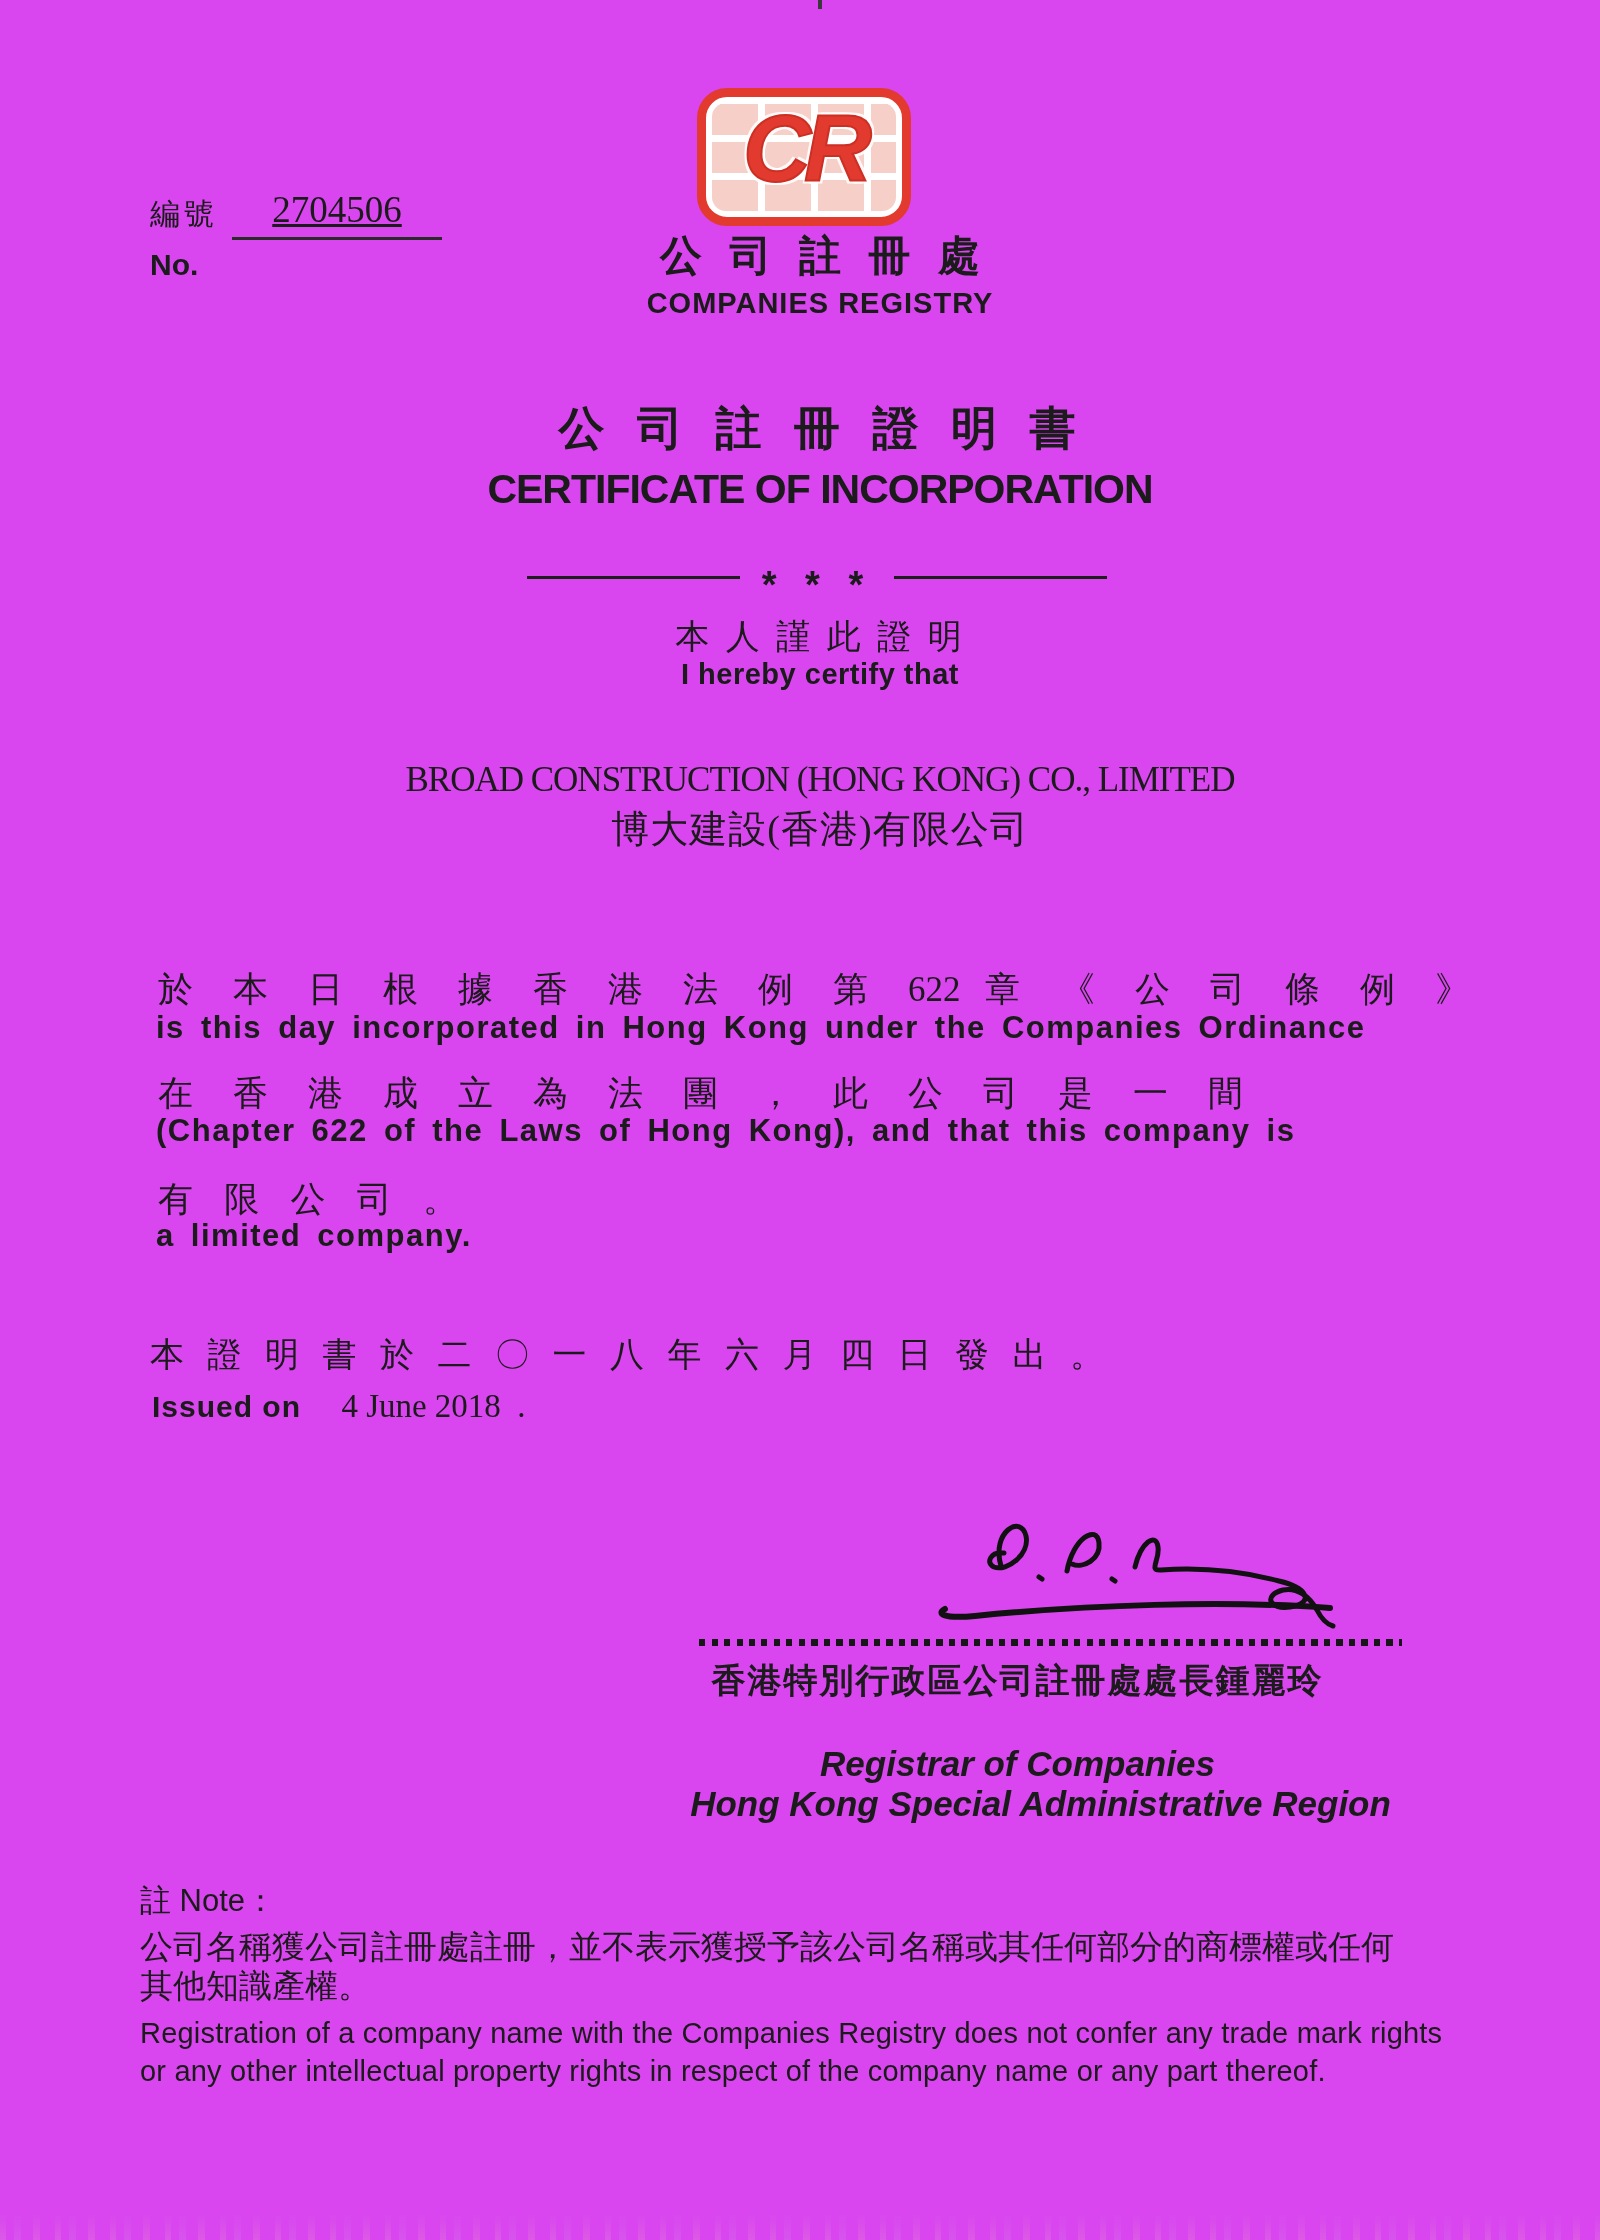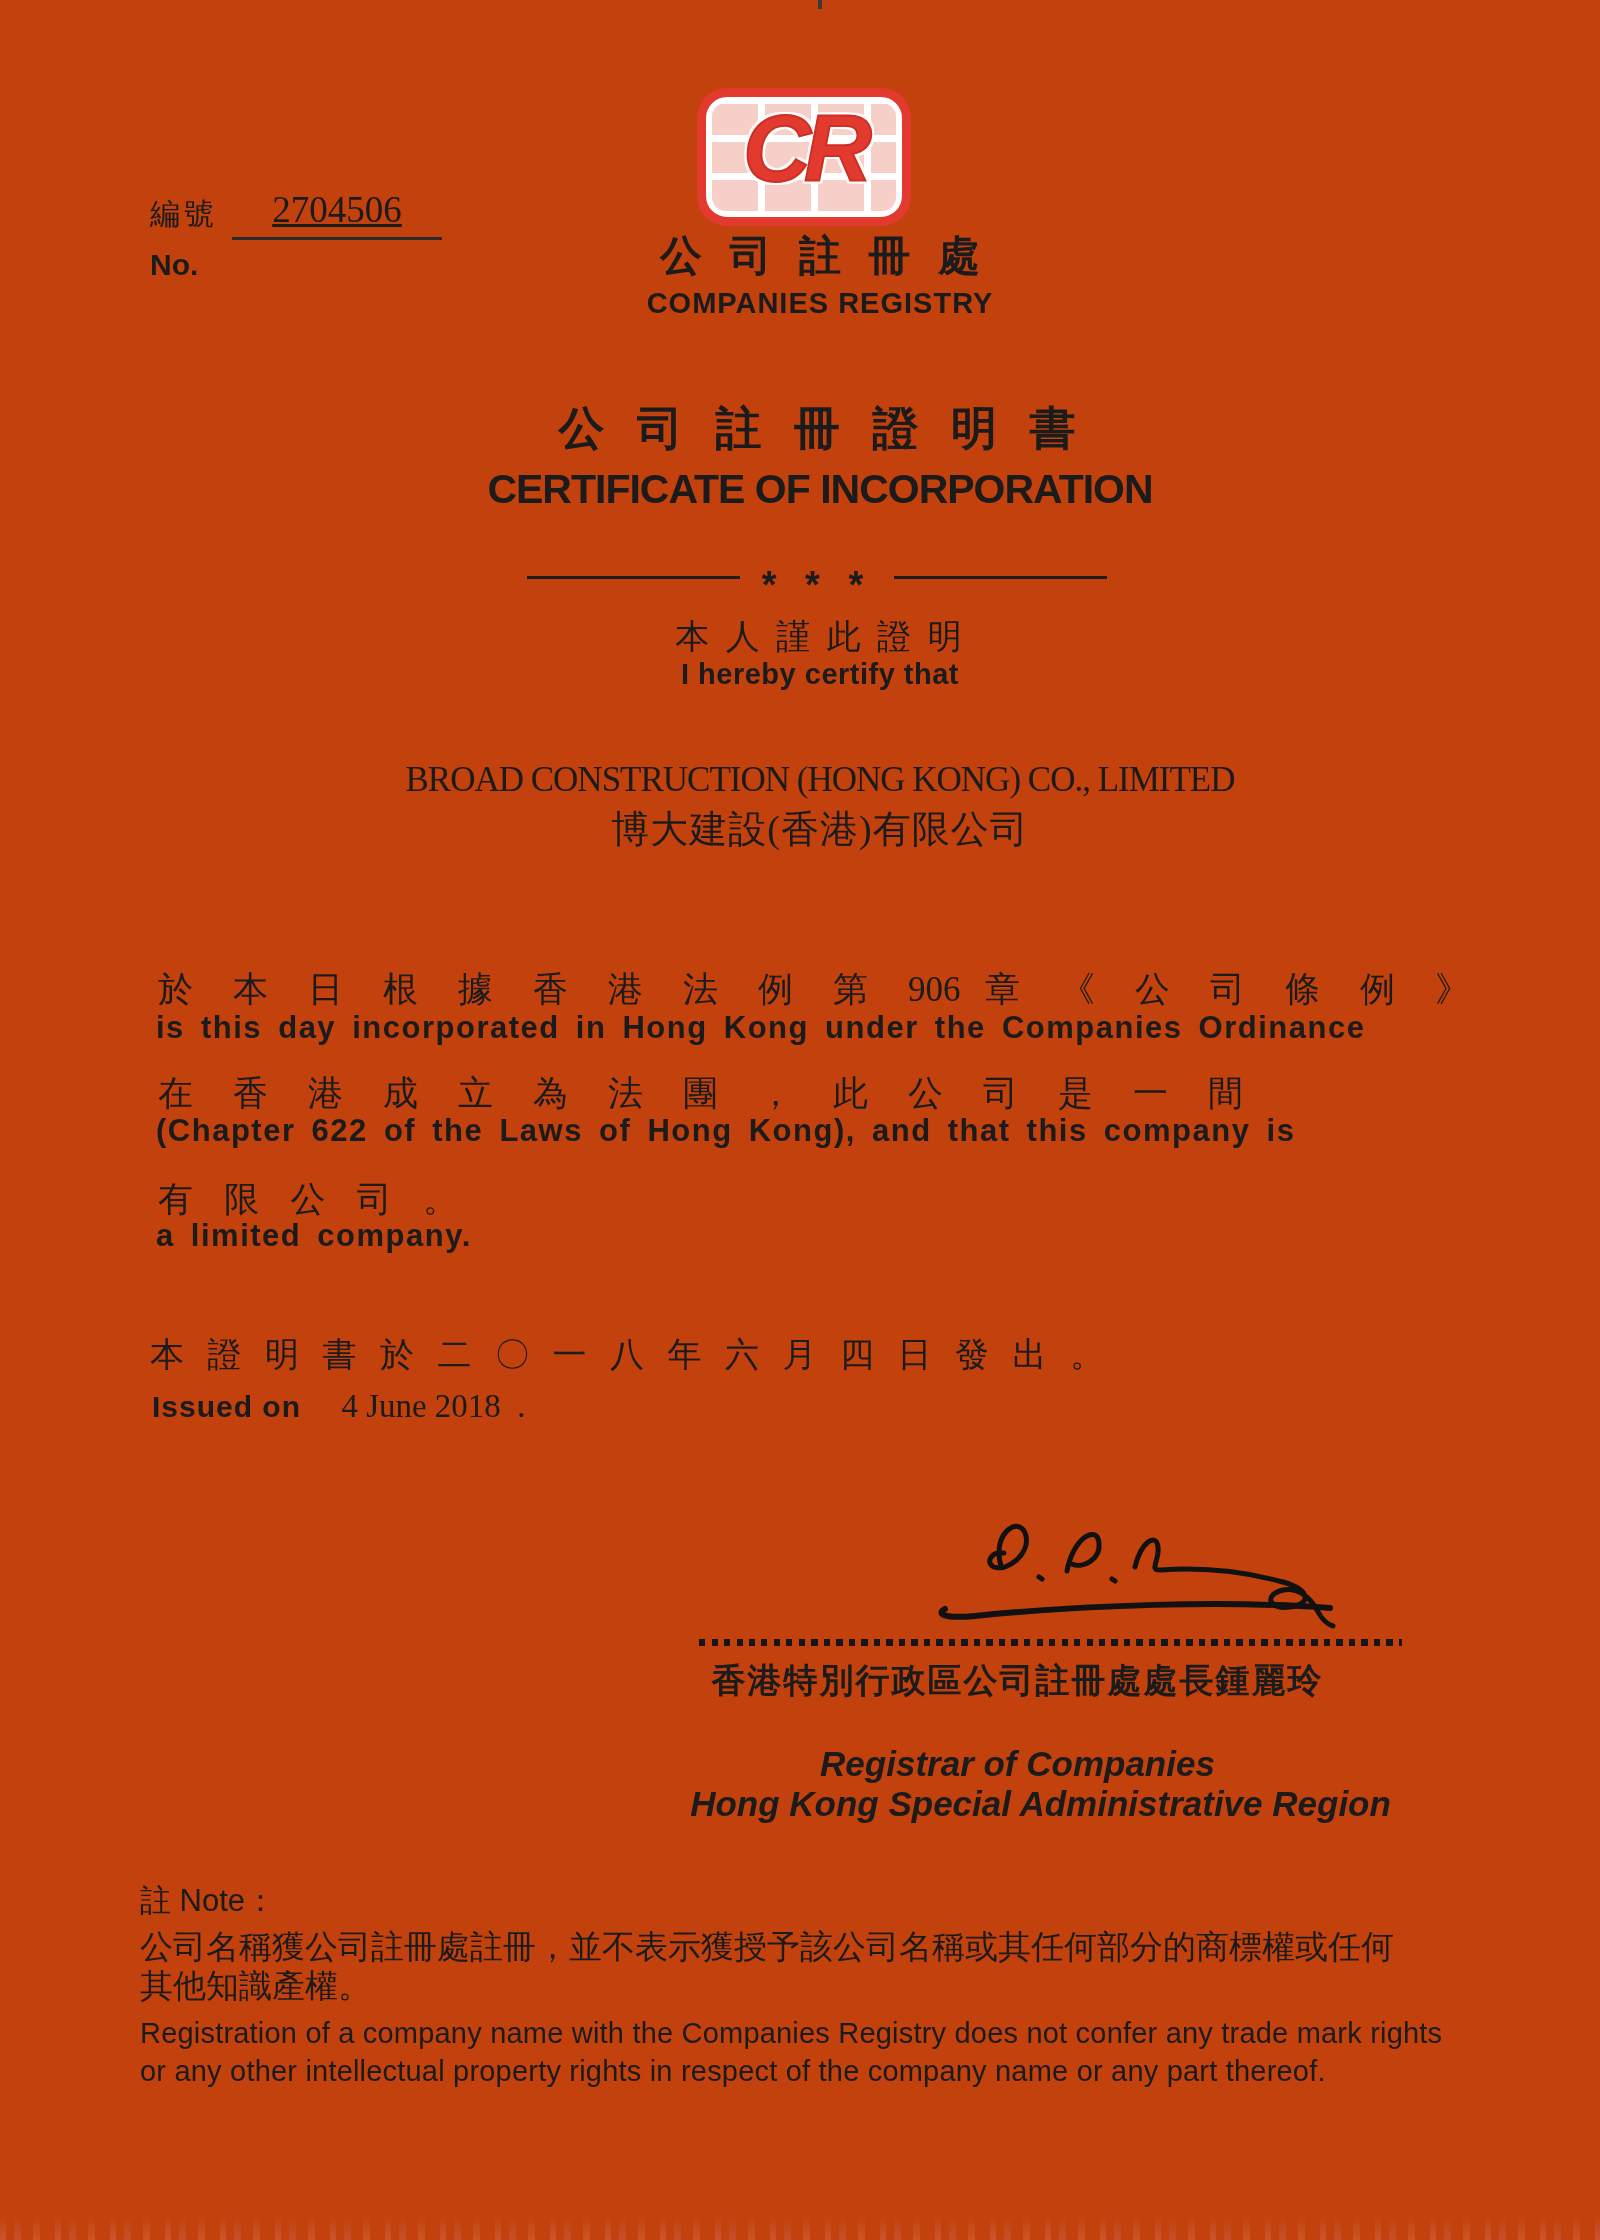--- a/index.html
+++ b/index.html
@@ -1,19 +1,19 @@
 <!DOCTYPE html>
 <html style="--logo-red: #e23a2e; --logo-pink: #f6cfc9;"><head>
 <meta charset="utf-8">
 <style>
   html,body{margin:0;padding:0;background:#ffffff;}
   .page{
     position:relative;
     width:1600px;height:2240px;
-    background:#c2410c;
+    background:#d946ef;
     color:#1b1b1b;
     font-family:"Liberation Sans","DejaVu Sans",sans-serif;
     overflow:hidden;
   }
   .abs{position:absolute;}
   .center-row{left:40px;right:0;text-align:center;}
 
   
   .no-block{left:150px;top:192px;width:340px;height:90px;}
   .no-zh{position:absolute;left:0;top:2px;font-family:"Liberation Serif","DejaVu Serif",serif;font-size:30px;letter-spacing:4px;}
@@ -135,21 +135,21 @@
     <span class="stars">* * *</span>
     <span class="rule"></span>
   </div>
 
   <div class="abs center-row certify-zh">本 人 謹 此 證 明</div>
   <div class="abs center-row certify-en">I hereby certify that</div>
 
   <div class="abs center-row company-en">BROAD CONSTRUCTION (HONG KONG) CO., LIMITED</div>
   <div class="abs center-row company-zh">博大建設(香港)有限公司</div>
 
-  <div class="zh-just p1-zh">於 本 日 根 據 香 港 法 例 第 906 章 《 公 司 條 例 》</div>
+  <div class="zh-just p1-zh">於 本 日 根 據 香 港 法 例 第 622 章 《 公 司 條 例 》</div>
   <div class="en-bold p1-en">is this day incorporated in Hong Kong under the Companies Ordinance</div>
   <div class="zh-just p2-zh">在 香 港 成 立 為 法 團 ， 此 公 司 是 一 間</div>
   <div class="en-bold p2-en">(Chapter 622 of the Laws of Hong Kong), and that this company is</div>
   <div class="zh-just p3-zh">有 限 公 司 。</div>
   <div class="en-bold p3-en">a limited company.</div>
 
   <div class="abs issued-zh">本 證 明 書 於 二 〇 一 八 年 六 月 四 日 發 出 。</div>
   <div class="abs issued-en">
     <span class="lbl">Issued on</span>
     <span class="date">4 June 2018</span>

